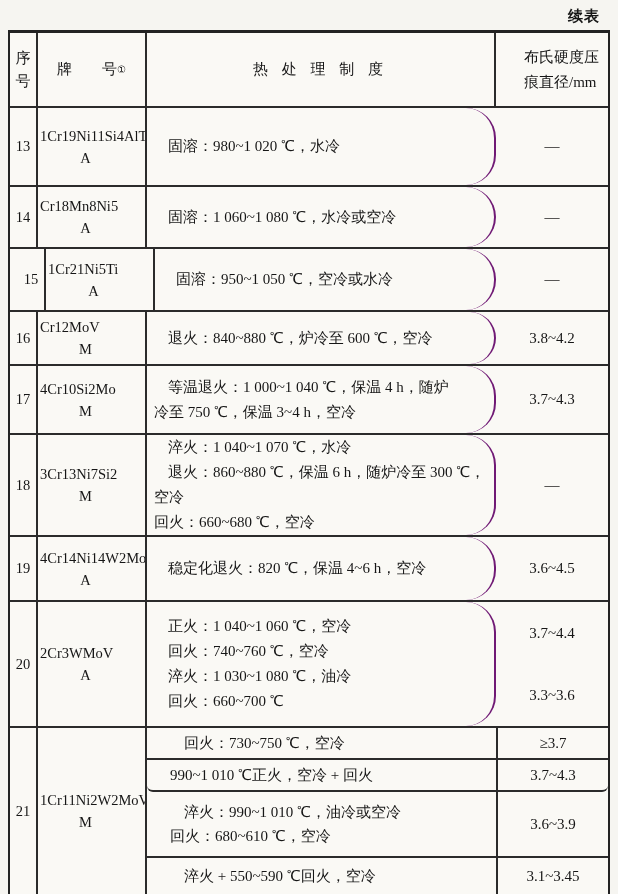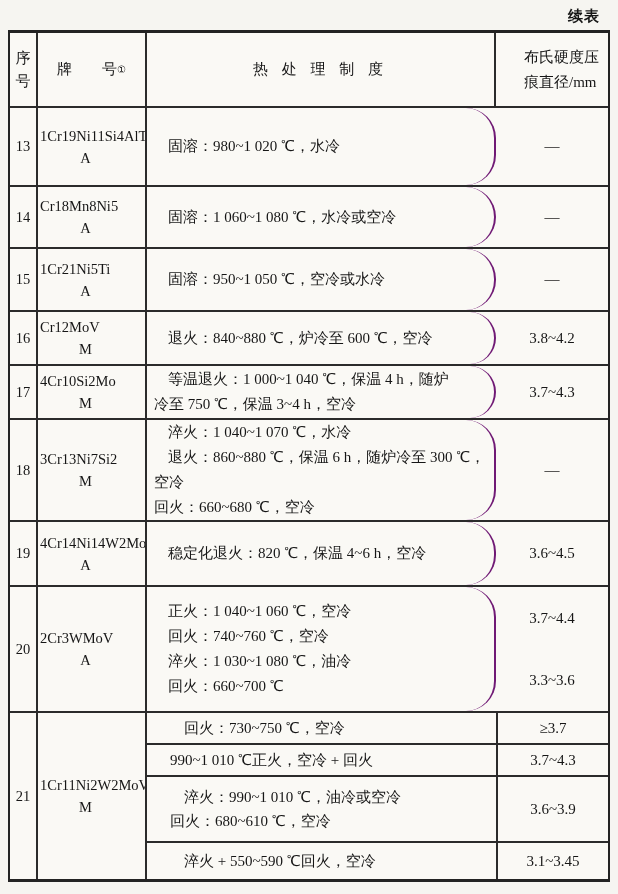--- a/index.html
+++ b/index.html
@@ -52,35 +52,35 @@
   }
   .c-hard{
     width:112px;flex:0 0 112px;
     display:flex;flex-direction:column;align-items:center;justify-content:center;
     font-size:15px;
   }
   .c-hard.split{justify-content:space-around;}
   .ind{padding-left:14px;}
   
   .h-head{height:75px;}
-  .h13{height:79px;} .h14{height:62px;} .h15{height:63px;}
-  .h16{height:54px;} .h17{height:54px;} .h18{height:102px;}
+  .h13{height:79px;} .h14{height:62px;} .h15{height:63px;padding-left:8px;}
+  .h16{height:54px;} .h17{height:69px;} .h18{height:102px;}
   .h19{height:65px;} .h20{height:126px;} .h21{height:166px;}
   
   .hc{display:flex;align-items:center;justify-content:center;font-size:15px;box-sizing:border-box;}
   .hc-no{width:28px;flex:0 0 28px;flex-direction:column;line-height:23px;border-right:2px solid #2b2b2b;}
   .hc-grade{width:109px;flex:0 0 109px;border-right:2px solid #2b2b2b;}
   .hc-grade .sup{font-size:10px;vertical-align:6px;}
   .hc-treat{flex:1 1 auto;border-right:2px solid #2b2b2b;letter-spacing:5px;}
   .hc-hard{width:112px;flex:0 0 112px;flex-direction:column;align-items:flex-start;padding-left:28px;line-height:25px;}
   
   .sub-wrap{flex:1 1 auto;display:flex;flex-direction:column;}
   .sub{display:flex;border-bottom:2px solid #2b2b2b;box-sizing:border-box;}
   .sub.last{border-bottom:none;flex:1 1 auto;}
-  .sub-a{height:32px;} .sub-b{height:32px;} .sub-c{height:66px;}
+  .sub-a{height:32px;} .sub-b{height:32px;border-radius:6px;} .sub-c{height:66px;}
   .st{
     flex:1 1 auto;border-right:2px solid #2b2b2b;
     display:flex;flex-direction:column;justify-content:center;
     font-size:15px;line-height:24px;padding-left:23px;box-sizing:border-box;
   }
   .sh{
     width:110px;flex:0 0 110px;
     display:flex;align-items:center;justify-content:center;font-size:15px;box-sizing:border-box;
   }
 </style>

